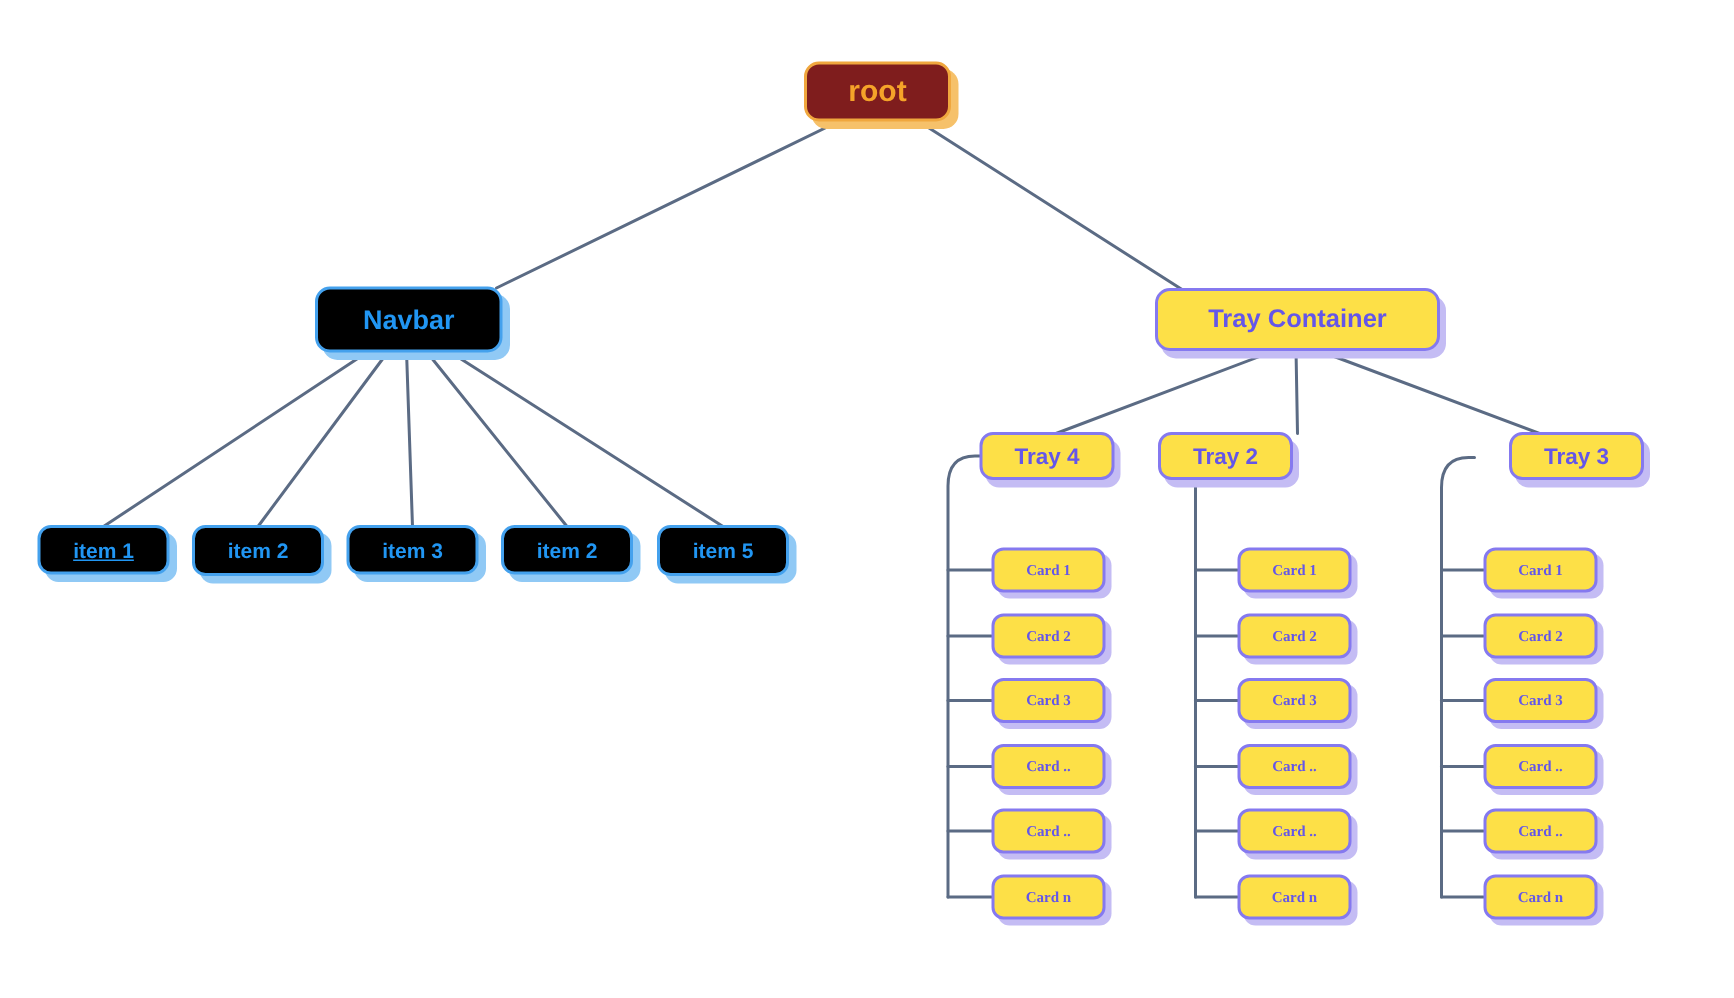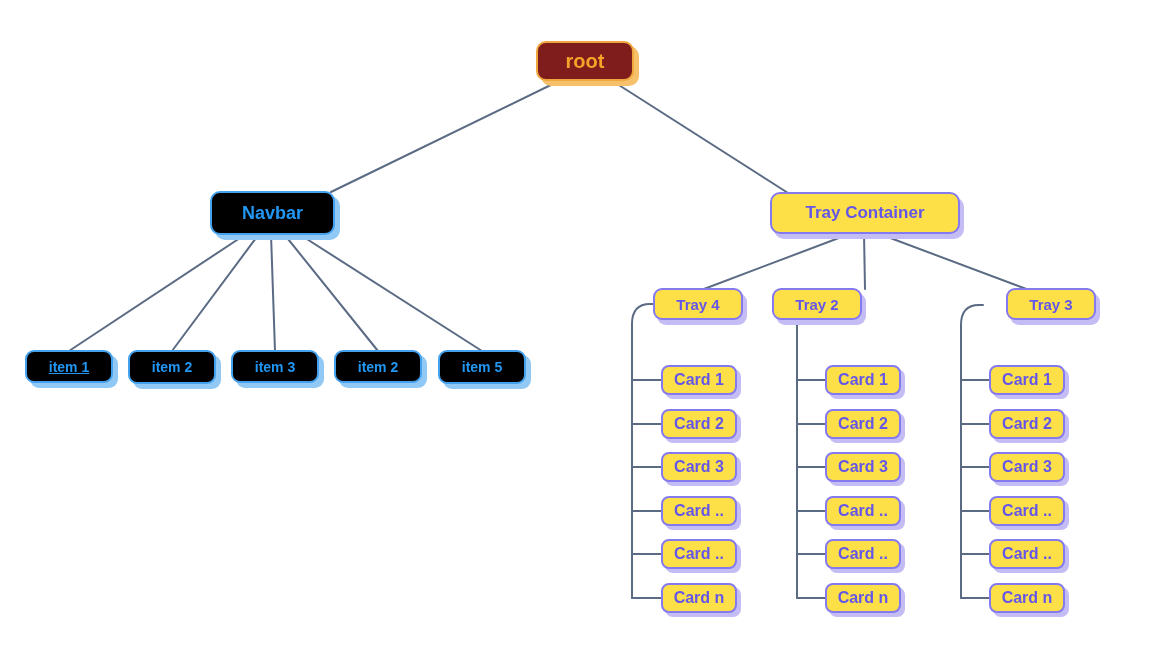--- a/index.html
+++ b/index.html
@@ -54,21 +54,21 @@
   .node.blue.small { font-size: 14px; border-radius: 9px; }
   
   .node.purple {
     background: #fde047;
     border-color: #8579EF;
     color: #6456E9;
     box-shadow: 4px 5px 0 #C4BCF4;
   }
   .node.purple.big { font-size: 17px; }
   .node.purple.mid { font-size: 15px; border-radius: 9px; }
-  .node.purple.small { font-size: 16px; border-radius: 8px; box-shadow: 4px 4px 0 #C4BCF4; }
+  .node.purple.small { font-size: 10px; border-radius: 8px; box-shadow: 4px 4px 0 #C4BCF4; font-family: Liberation Serif, serif; }
 </style>
 </head>
 <body>
 
 <div class="canvas">
 
   <svg class="edges" viewBox="0 0 1156 665" xmlns="http://www.w3.org/2000/svg" stroke="#5B6B84" stroke-width="2" fill="none" stroke-linecap="round">
 
     <line x1="561" y1="80" x2="331" y2="192"></line>
     <line x1="611" y1="80" x2="788" y2="193"></line>

